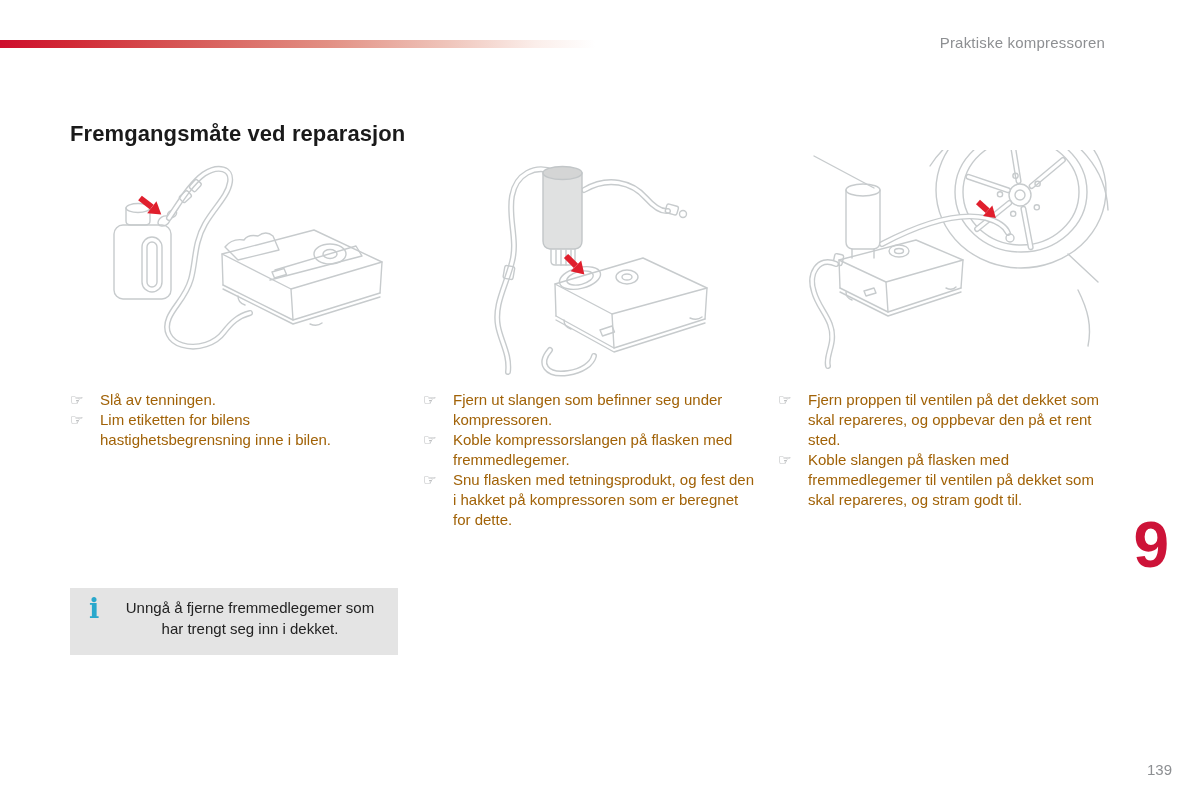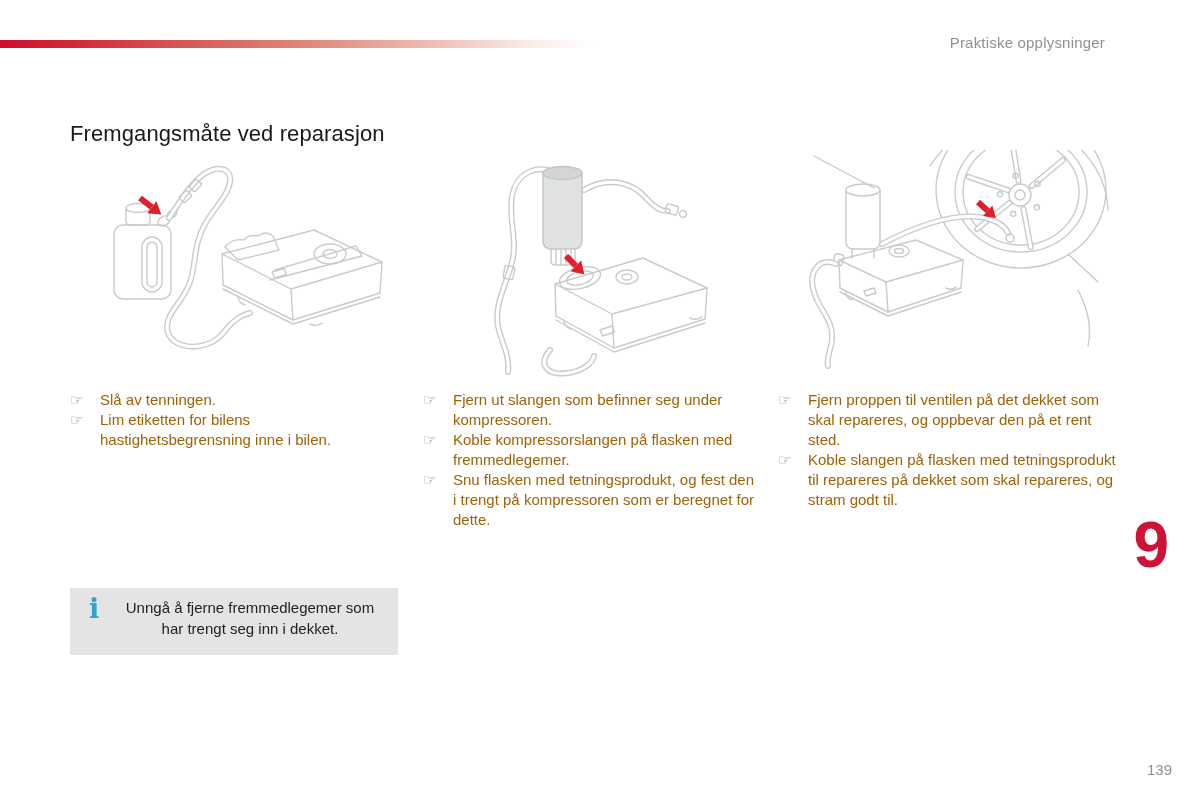--- a/index.html
+++ b/index.html
@@ -12,21 +12,21 @@
   .accent-bar{
     position:absolute;left:0;top:40px;width:595px;height:8px;
     background:linear-gradient(90deg,#ce0e2d 0%,#d12a36 12%,#d75a58 32%,#e28f83 55%,#efc4ba 75%,#fbeeea 90%,rgba(255,255,255,0) 100%);
   }
   .running-header{
     position:absolute;top:34px;right:95px;
     font-size:15px;color:#8d8f92;letter-spacing:.2px;
   }
   .page-title{
     position:absolute;left:70px;top:121px;margin:0;
-    font-size:22px;font-weight:normal;color:#1a1a1a;letter-spacing:.1px;
+    font-size:22px;font-weight:bold;color:#1a1a1a;letter-spacing:.1px;
   }
   .figure{position:absolute;}
   .fig1{left:72px;top:158px;width:320px;height:225px;}
   .fig2{left:480px;top:158px;width:280px;height:225px;}
   .fig3{left:806px;top:150px;width:304px;height:228px;}
   svg .ln{fill:none;stroke:#c7cbcd;stroke-width:1.4;stroke-linecap:round;stroke-linejoin:round;}
   svg .tube{fill:none;stroke:#c7cbcd;stroke-width:6;stroke-linecap:round;}
   svg .tubein{fill:none;stroke:#ffffff;stroke-width:3.2;stroke-linecap:round;}
   svg .fillg{fill:#e0e1e1;stroke:#c2c6c8;stroke-width:1.4;}
   svg .fillg2{fill:#d4d5d5;stroke:#c2c6c8;stroke-width:1.4;}
@@ -60,21 +60,21 @@
   .page-number{
     position:absolute;right:28px;top:761px;
     font-size:15px;font-weight:normal;color:#8d8f92;
   }
 </style>
 </head>
 <body>
 
 <div class="accent-bar"></div>
 
-<div class="running-header">Praktiske opplysninger</div>
+<div class="running-header">Praktiske kompressoren</div>
 
 <h1 class="page-title">Fremgangsmåte ved reparasjon</h1>
 
 <svg class="figure fig1" viewBox="0 0 320 225" aria-hidden="true">
 
   <g>
     <ellipse class="ln" cx="66" cy="50" rx="12" ry="4.5"></ellipse>
     <path class="ln" d="M54,50 L54,63 Q54,67 59,67 L73,67 Q78,67 78,63 L78,50"></path>
     <rect class="ln" x="42" y="67" width="57" height="74" rx="9"></rect>
     <rect class="ln" x="70" y="79" width="20" height="55" rx="10"></rect>
@@ -238,31 +238,31 @@
     <li>
       <span class="b">☞</span>
       <span class="t">Fjern ut slangen som befinner seg under kompressoren.</span>
     </li>
     <li>
       <span class="b">☞</span>
       <span class="t">Koble kompressorslangen på flasken med fremmedlegemer.</span>
     </li>
     <li>
       <span class="b">☞</span>
-      <span class="t">Snu flasken med tetningsprodukt, og fest den i trengt på kompressoren som er beregnet for dette.</span>
+      <span class="t">Snu flasken med tetningsprodukt, og fest den i hakket på kompressoren som er beregnet for dette.</span>
     </li>
   </ul>
   <ul class="col col3">
     <li>
       <span class="b">☞</span>
       <span class="t">Fjern proppen til ventilen på det dekket som skal repareres, og oppbevar den på et rent sted.</span>
     </li>
     <li>
       <span class="b">☞</span>
-      <span class="t">Koble slangen på flasken med tetningsprodukt til repareres på dekket som skal repareres, og stram godt til.</span>
+      <span class="t">Koble slangen på flasken med fremmedlegemer til ventilen på dekket som skal repareres, og stram godt til.</span>
     </li>
   </ul>
 </div>
 
 <div class="info-box">
   <span class="ii">i</span>
   <p class="itx" style="margin:0">Unngå å fjerne fremmedlegemer som har trengt seg inn i dekket.</p>
 </div>
 
 <div class="chapter-number">9</div>

